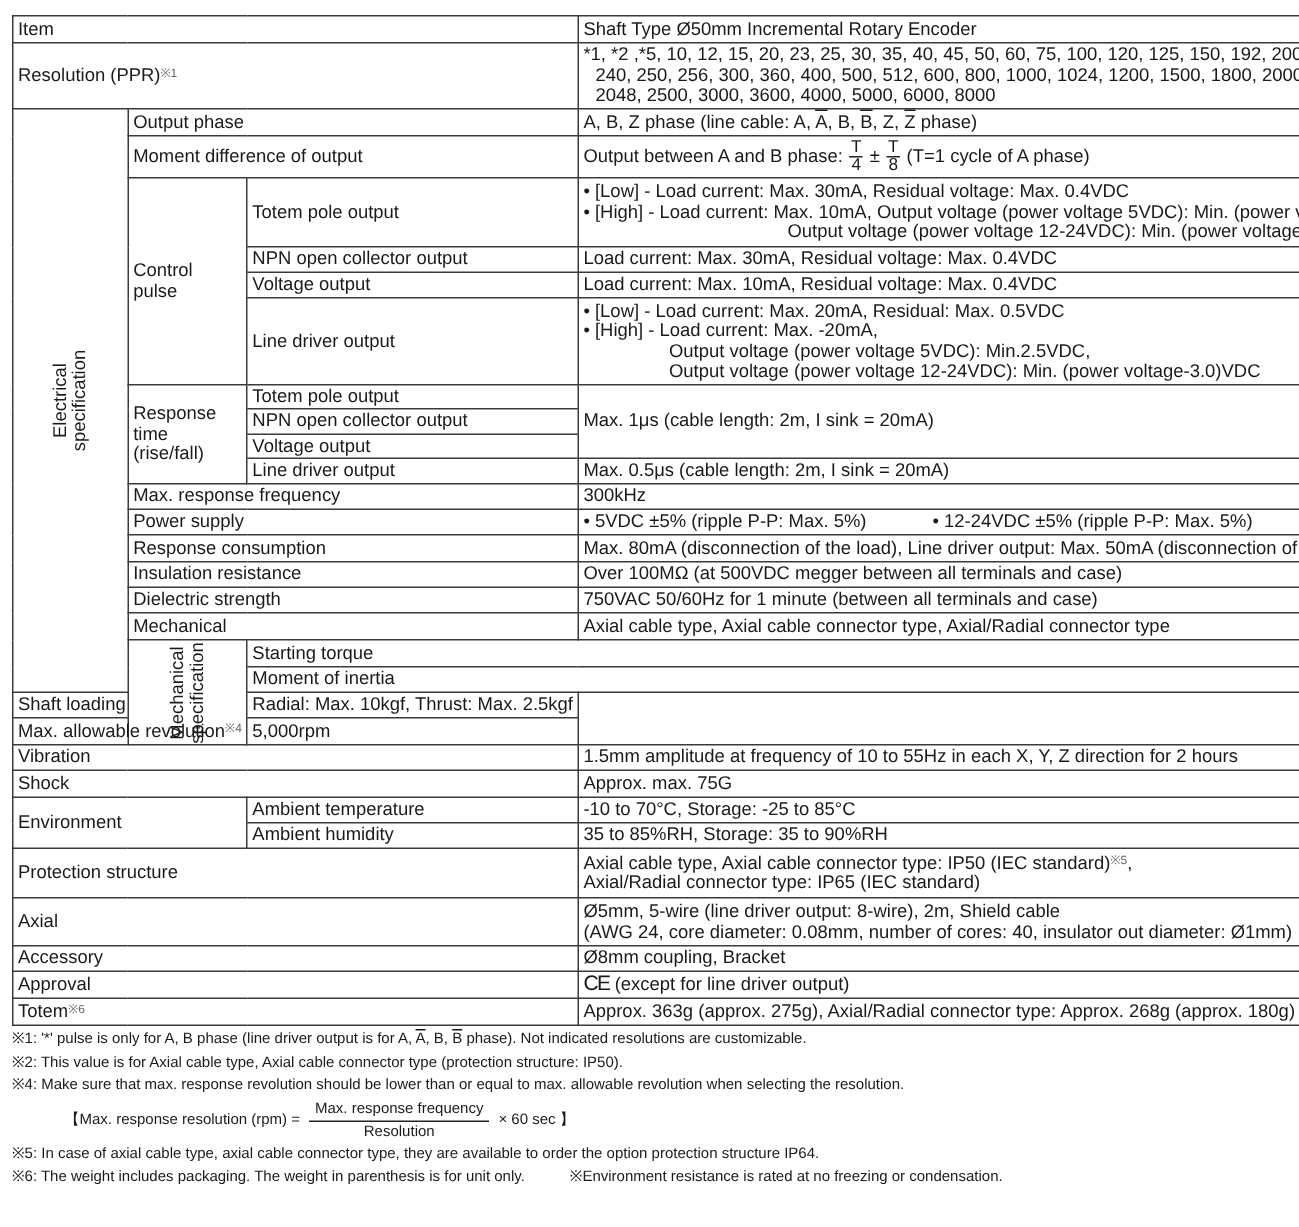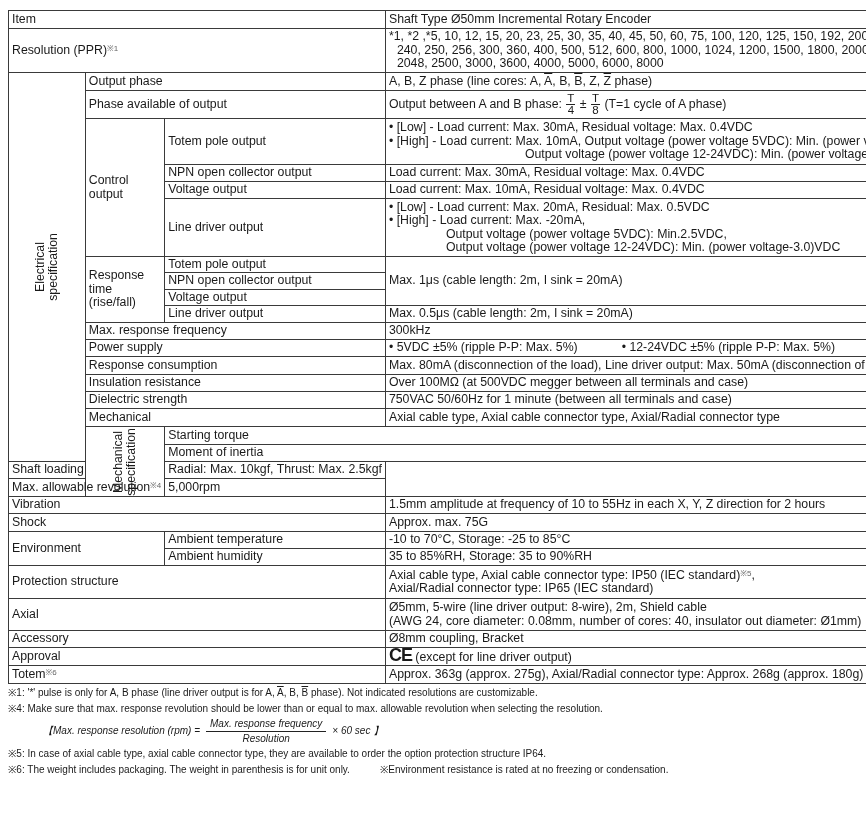--- a/index.html
+++ b/index.html
@@ -11,24 +11,24 @@
              white-space:nowrap; overflow:visible; }
   .v { text-align:left; }
   .rot { padding:0 !important; text-align:center; }
   .rot div { transform:rotate(-90deg); white-space:nowrap; font-size:12.3px; line-height:13px; text-align:center; }
   sup.n { font-size:8px; color:#666; vertical-align:top; position:relative; top:-2px; }
   .ind2 { padding-left:57px; display:block; }
   .ind3 { padding-left:136px; display:block; }
   .ol { text-decoration:overline; }
   .frac { display:inline-flex; flex-direction:column; align-items:center; vertical-align:middle; line-height:11px; font-size:11.5px; margin:0 1px; }
   .frac .num { border-bottom:1px solid #222; padding:0 1px; }
-  .ce { font-weight:bold; font-size:18px; letter-spacing:-1px; }
+  .ce { font-weight:normal; font-size:14px; letter-spacing:-1px; }
   #notes { position:absolute; left:8px; top:685px; font-size:10px; line-height:15.5px; }
   #notes .line { white-space:nowrap; }
-  .formula { display:flex; align-items:center; padding-left:35px; height:30px;font-style:italic; }
+  .formula { display:flex; align-items:center; padding-left:35px; height:30px; }
   .formula .ffrac { display:inline-flex; flex-direction:column; align-items:center; margin:0 6px; line-height:13px; }
   .formula .ffrac .fnum { border-bottom:1px solid #222; padding:0 4px 1px; }
   .gap { display:inline-block; width:30px; }
 </style>
 </head>
 <body>
 
 <table id="spec">
   <colgroup>
     <col style="width:36px">
@@ -47,34 +47,34 @@
       <div>*1, *2 ,*5, 10, 12, 15, 20, 23, 25, 30, 35, 40, 45, 50, 60, 75, 100, 120, 125, 150, 192, 200,</div>
       <div style="padding-left:8px">240, 250, 256, 300, 360, 400, 500, 512, 600, 800, 1000, 1024, 1200, 1500, 1800, 2000,</div>
       <div style="padding-left:8px">2048, 2500, 3000, 3600, 4000, 5000, 6000, 8000</div>
     </td>
   </tr>
   <tr style="height:18px">
     <td rowspan="18" class="rot">
           <div><span>Electrical</span><br><span>specification</span></div>
         </td>
     <td colspan="2">Output phase</td>
-    <td class="v"><span>A, B, Z phase (line cores: A, </span><span class="ol">A</span><span>, B, </span><span class="ol">B</span><span>, Z, </span><span class="ol">Z</span><span> phase)</span></td>
+    <td class="v"><span>A, B, Z phase (line cable: A, </span><span class="ol">A</span><span>, B, </span><span class="ol">B</span><span>, Z, </span><span class="ol">Z</span><span> phase)</span></td>
   </tr>
   <tr style="height:28px">
-    <td colspan="2">Phase available of output</td>
+    <td colspan="2">Moment difference of output</td>
     <td class="v"><span>Output between A and B phase: </span><span class="frac">
             <span class="num">T</span>
             <span>4</span>
           </span> <span>±</span> <span class="frac">
             <span class="num">T</span>
             <span>8</span>
           </span> <span>(T=1 cycle of A phase)</span></td>
   </tr>
   <tr style="height:46px">
-    <td rowspan="4"><span>Control</span><br><span>output</span></td>
+    <td rowspan="4"><span>Control</span><br><span>pulse</span></td>
     <td>Totem pole output</td>
     <td class="v">
       <div>• [Low] - Load current: Max. 30mA, Residual voltage: Max. 0.4VDC</div>
       <div>• [High] - Load current: Max. 10mA, Output voltage (power voltage 5VDC): Min. (power voltage-2.0)VDC,</div>
       <div class="ind3">Output voltage (power voltage 12-24VDC): Min. (power voltage-3.0)VDC</div>
     </td>
   </tr>
   <tr style="height:17px">
     <td>NPN open collector output</td>
     <td class="v">Load current: Max. 30mA, Residual voltage: Max. 0.4VDC</td>
@@ -191,20 +191,21 @@
   </tr>
   <tr style="height:18px">
     <td colspan="3"><span>Totem</span><sup class="n">※6</sup></td>
     <td class="v">Approx. 363g (approx. 275g), Axial/Radial connector type: Approx. 268g (approx. 180g)</td>
   </tr>
 </tbody>
   </table>
 
 <div id="notes">
   <div class="line"><span>※1: '*' pulse is only for A, B phase (line driver output is for A, </span><span class="ol">A</span><span>, B, </span><span class="ol">B</span><span> phase). Not indicated resolutions are customizable.</span></div>
+  <div class="line">※2: This value is for Axial cable type, Axial cable connector type (protection structure: IP50).</div>
   <div class="line">※4: Make sure that max. response revolution should be lower than or equal to max. allowable revolution when selecting the resolution.</div>
   <div class="formula">
     <span>【Max. response resolution (rpm) =</span>
     <span class="ffrac">
         <span class="fnum">Max. response frequency</span>
         <span>Resolution</span>
       </span>
     <span>× 60 sec 】</span>
   </div>
   <div class="line">※5: In case of axial cable type, axial cable connector type, they are available to order the option protection structure IP64.</div>

